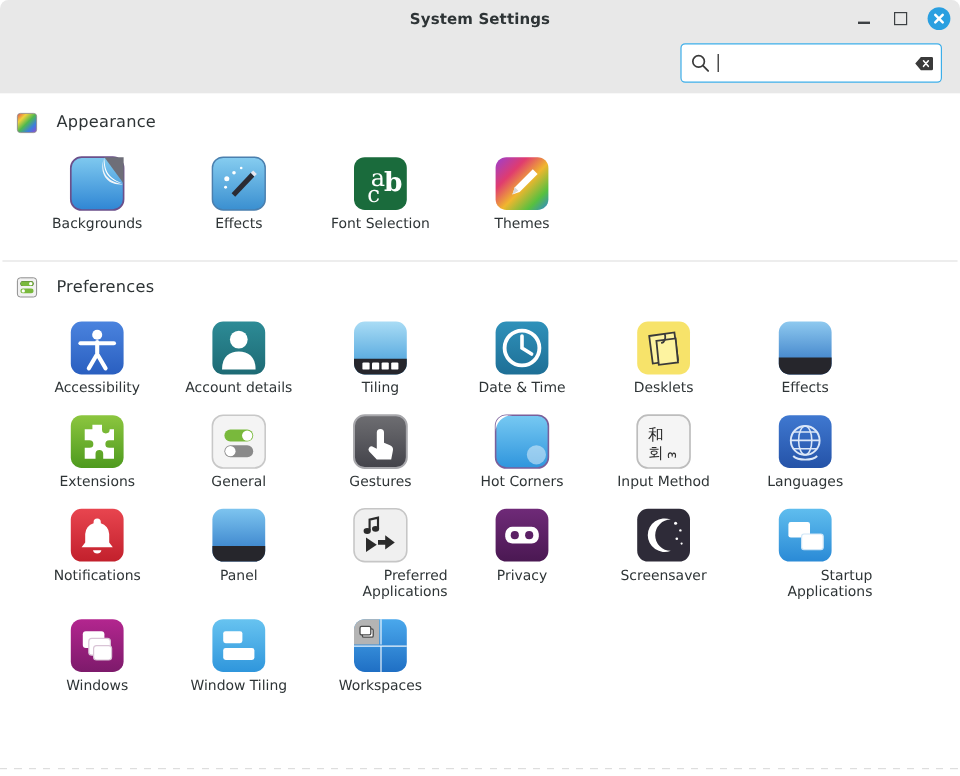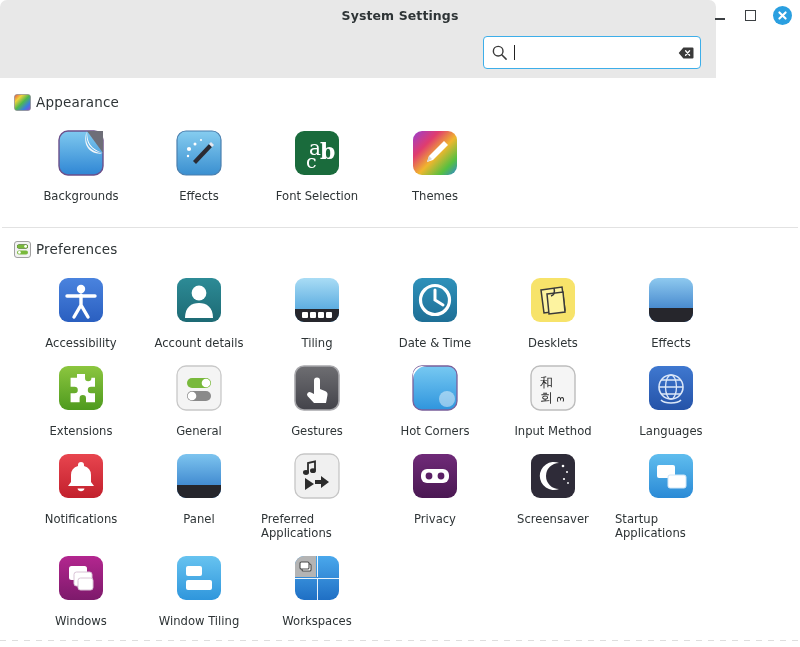--- a/index.html
+++ b/index.html
@@ -11,21 +11,21 @@
   }
   #app {
     position: relative;
     width: 800px; height: 647px;
     background: #ffffff;
     box-sizing: border-box;
   }
   
   .header {
     position: absolute; left: 0; top: 0;
-    width: 716px; height: 78px;
+    width: 800px; height: 78px;
     background: #e8e8e8;
     border-top-left-radius: 7px;
     border-top-right-radius: 7px;
     box-sizing: border-box;
   }
   .titlebar {
     position: absolute; left: 0; top: 0;
     width: 800px; height: 32px;
   }
   .window-title {
@@ -88,21 +88,21 @@
   
   .content {
     position: absolute; left: 0; top: 78px;
     width: 800px; height: 569px;
     background: #ffffff;
     overflow: hidden;
   }
   .section { position: relative; }
   .section-head {
     display: flex; align-items: center;
-    gap: 5px;
+    gap: 16px;
     padding-left: 14px;
     height: 26px;
   }
   .section-head-icon { width: 17px; height: 17px; border-radius: 3px; display:block; flex:0 0 auto;}
   .section-title {
     font-size: 13.5px; color: #2e3436; letter-spacing: .2px;
   }
   .divider {
     height: 1px; background: #e2e2e2;
     margin: 0 2px;
@@ -117,24 +117,24 @@
     padding-top: 14px;
     display: flex; flex-direction: column; align-items: center;
     cursor: pointer;
   }
   .cell-icon {
     width: 48px; height: 48px;
     position: relative;
     display: block;
   }
   .cell-label {
-    margin-top: 12px;
+    margin-top: 2px;
     font-size: 11.6px;
     color: #2e3436;
-    text-align: left;
+    text-align: right;
     line-height: 14px;
     max-width: 112px;
     word-wrap: break-word;
   }
   .bottom-rule {
     position: absolute; left: 0; bottom: 6px;
     width: 800px; height: 1px;
     background: repeating-linear-gradient(to right,#d8d8d8 0 6px, transparent 6px 12px);
     opacity: .85;
   }

